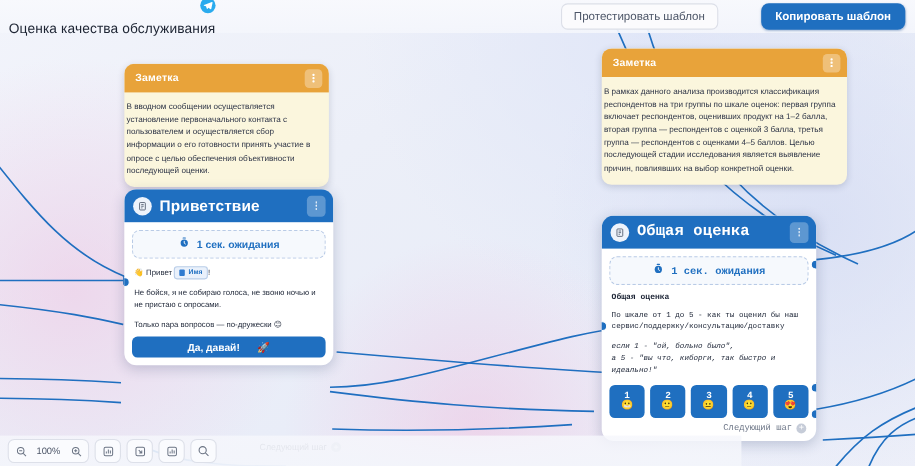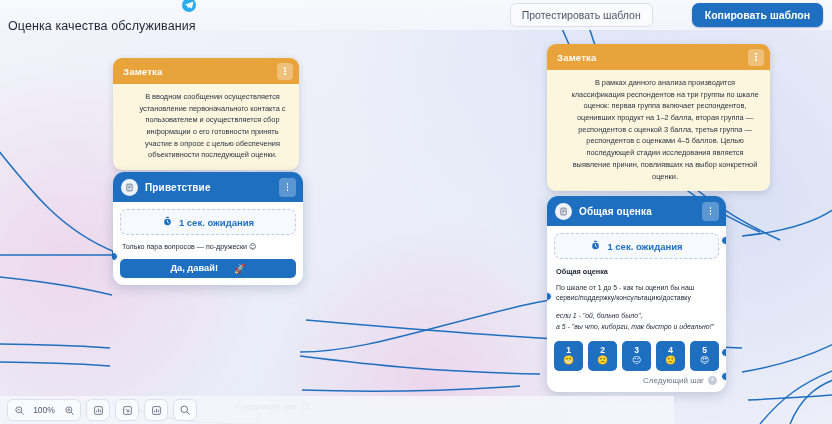--- a/index.html
+++ b/index.html
@@ -69,21 +69,21 @@
   }
   .note-head .lbl{color:#fff;font-size:9.5px;font-weight:700;letter-spacing:.2px;}
   .note-head .sp{flex:1;}
   .kebab{
     width:16px;height:17px;border-radius:4px;background:rgba(255,255,255,.32);
     display:flex;flex-direction:column;align-items:center;justify-content:center;gap:1.5px;
     cursor:pointer;flex:0 0 auto;
   }
   .kebab i{width:1.6px;height:1.6px;border-radius:50%;background:#fff;display:block;}
   .note-body{
-    padding:7px 9px 9px 22px;color:#2b3245;font-size:7.4px;line-height:1.58;text-align:center;
+    padding:7px 9px 9px 2px;color:#2b3245;font-size:7.4px;line-height:1.58;
   }
 
   
   .titlecard{
     border:2px solid #3f5dd0;border-radius:9px;background:#fbf7b8;
     display:flex;align-items:center;justify-content:center;text-align:center;
     box-shadow:0 2px 8px rgba(40,50,90,.2);
     padding:6px 12px;
   }
   .titlecard span{
@@ -96,21 +96,21 @@
     box-shadow:0 3px 12px rgba(35,55,100,.22);
   }
   .card-head{
     background:#1f6fc0;height:30px;display:flex;align-items:center;gap:7px;
     padding:0 7px 0 8px;
   }
   .head-ic{
     width:17px;height:17px;border-radius:50%;background:#eef3fb;
     display:flex;align-items:center;justify-content:center;flex:0 0 auto;
   }
-  .card-head .lbl{color:#fff;font-size:10px;font-weight:700;letter-spacing:.15px;}
+  .card-head .lbl{color:#fff;font-size:14px;font-weight:700;letter-spacing:.15px;}
   .card-head .sp{flex:1;}
   .kebab-b{
     width:17px;height:19px;border-radius:4px;background:rgba(255,255,255,.28);
     display:flex;flex-direction:column;align-items:center;justify-content:center;gap:1.6px;
     cursor:pointer;flex:0 0 auto;
   }
   .kebab-b i{width:1.7px;height:1.7px;border-radius:50%;background:#fff;display:block;}
   .card-body{padding:7px;}
   .delay{
     border:1px dashed #b9cbe6;border-radius:7px;background:#f6f9fd;
@@ -269,38 +269,47 @@
         <span>
           <svg width="11" height="11" viewBox="0 0 24 24" fill="none" stroke="#1f6fc0" stroke-width="2.2">
             <circle cx="12" cy="13" r="7.2" fill="#1f6fc0" stroke="none"></circle>
             <path d="M12 9.5v3.8l2.4 1.6" stroke="#fff" stroke-width="1.8" stroke-linecap="round"></path>
             <path d="M9.8 3h4.4" stroke="#1f6fc0" stroke-linecap="round"></path>
           </svg>
         </span>
         <span>1 сек. ожидания</span>
       </div>
 
-
+      <div class="msg">
+        <span>👋</span>
+        <span>Привет</span>
+        <span class="var-chip">
+          <span class="sq"></span>
+          <span>Имя</span>
+        </span><span>!</span>
+      </div>
+
+      <div class="msg">Не бойся, я не собираю голоса, не звоню ночью и не пристаю с опросами.</div>
       <div class="msg">Только пара вопросов — по-дружески 😊</div>
 
       <div class="btn-blue">
         <span>Да, давай!</span>
         <span>🚀</span>
       </div>
     </div>
     <span class="port" style="right:-4px;top:178px;"></span>
     <span class="port" style="right:-4px;top:200px;"></span>
     <span class="port" style="left:-4px;top:80px;"></span>
   </div>
   <div class="nextstep-float" style="left:236px;top:402px;">
     <span>Следующий шаг</span>
     <span class="plusdot">+</span>
   </div>
 
-  <div class="node card" style="left:547px;top:196px;width:179px;">
+  <div class="node card" style="left:547px;top:196px;width:195px;font-family:Liberation Mono, monospace;">
     <div class="card-head">
       <span class="head-ic">
         <svg width="9" height="9" viewBox="0 0 24 24" fill="none" stroke="#4a5568" stroke-width="2">
           <rect x="5" y="3" width="14" height="18" rx="2"></rect>
             <path d="M9 8h6M9 12h6M9 16h3"></path>
         </svg>
       </span>
       <span class="lbl">Общая оценка</span>
       <span class="sp"></span>
       <span class="kebab-b">

